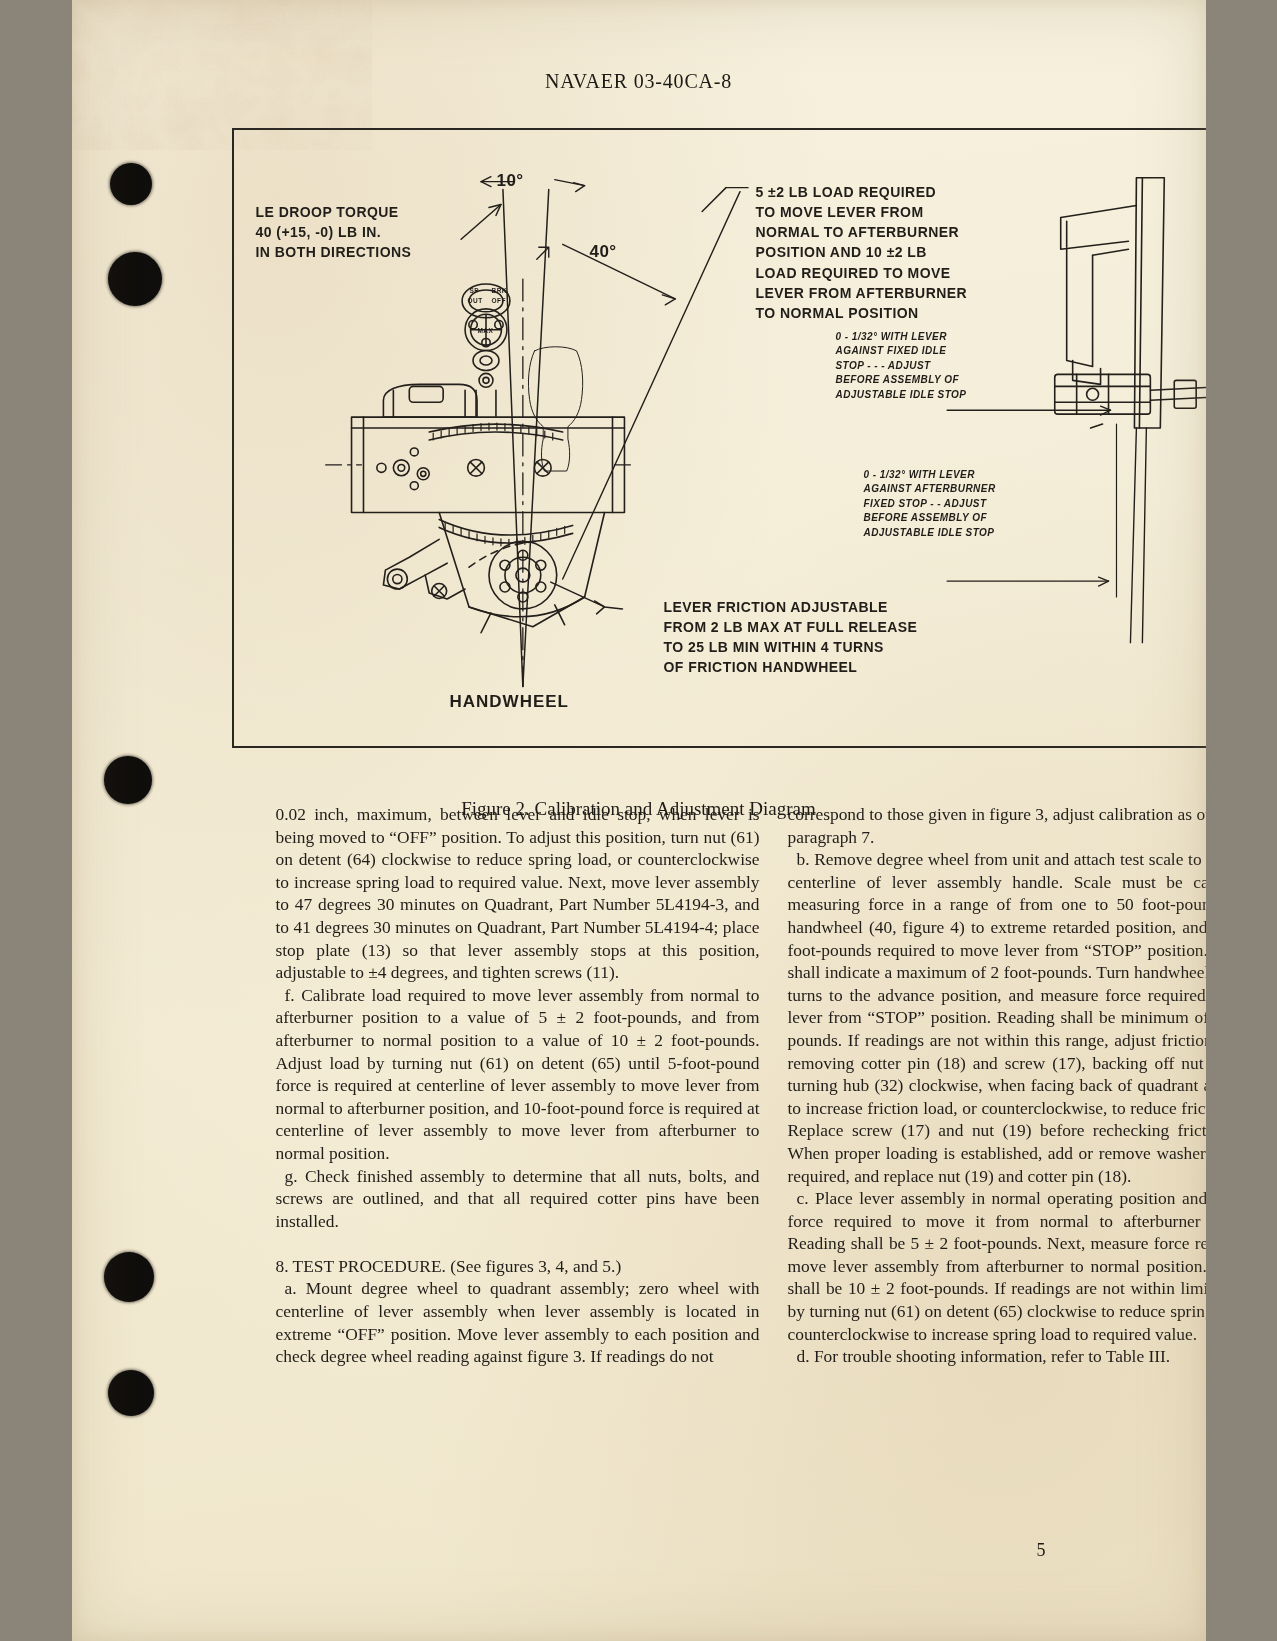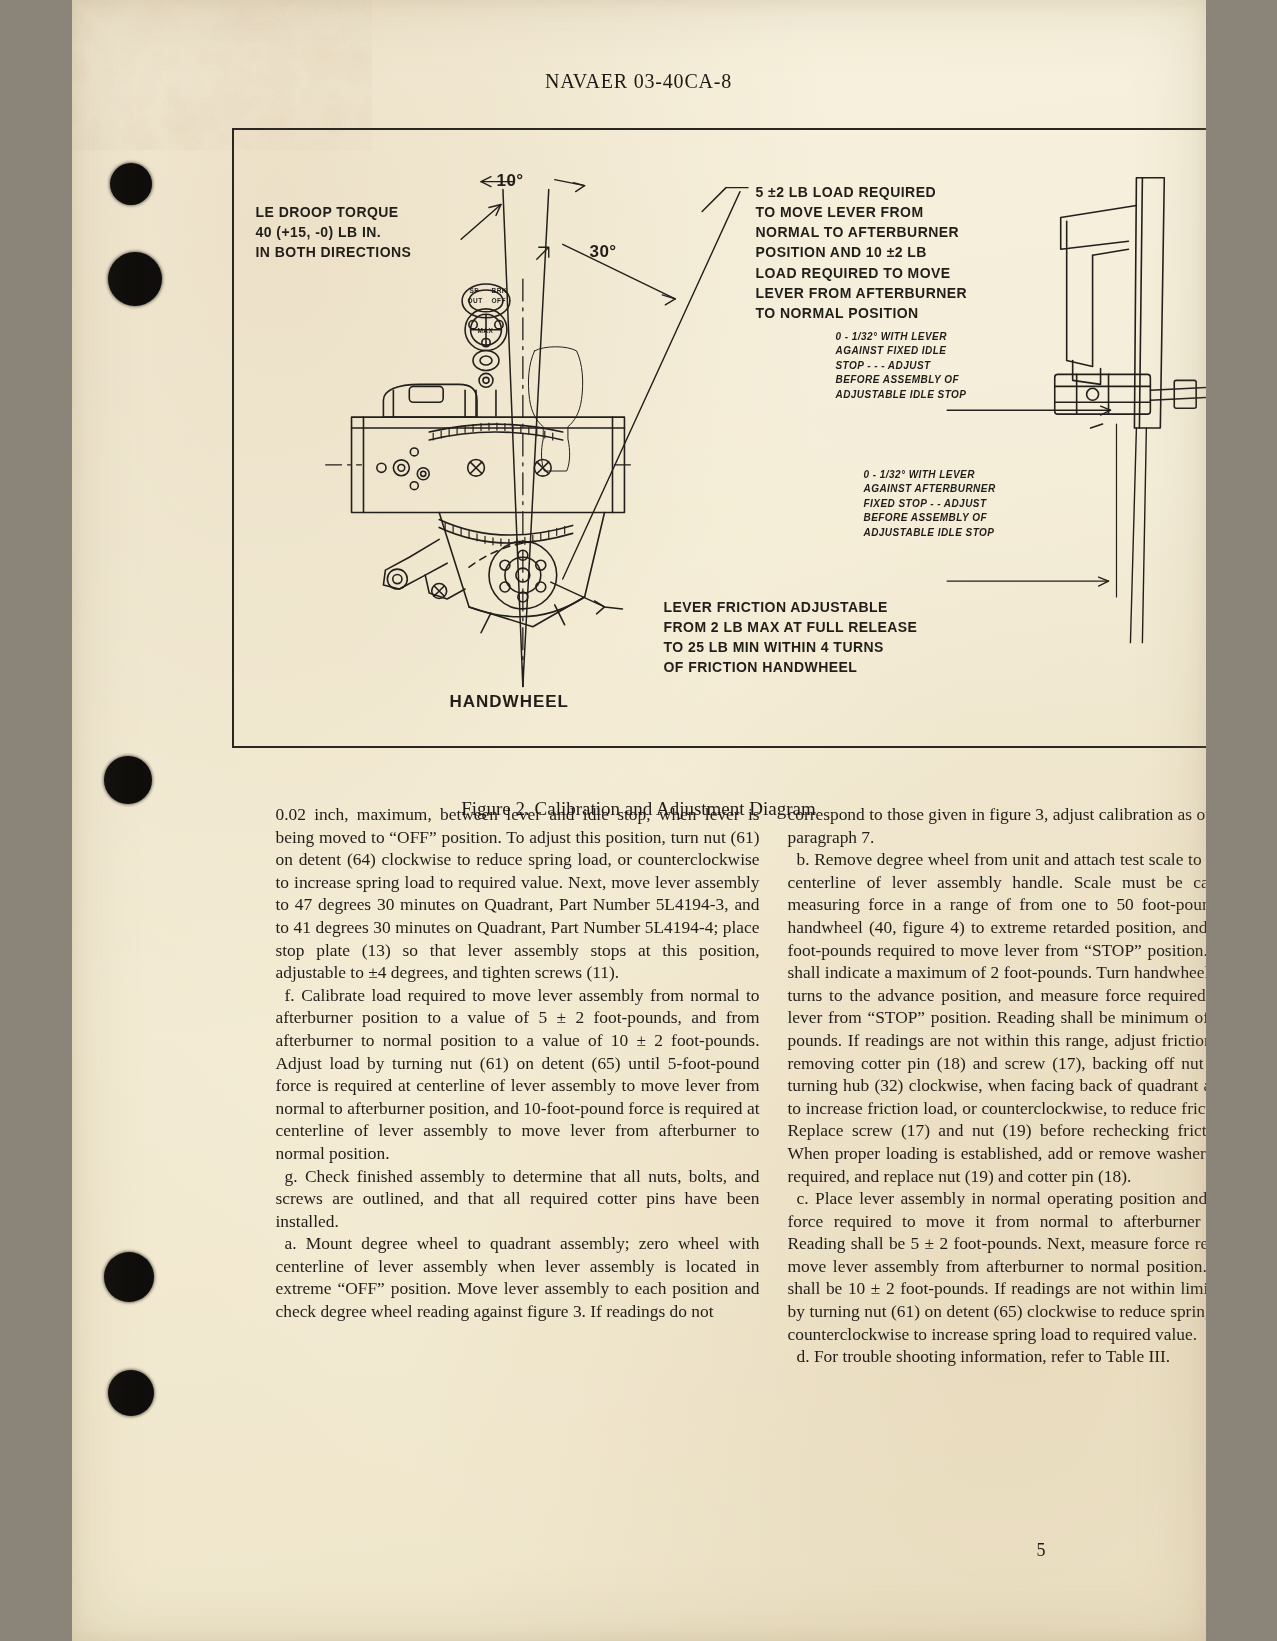--- a/index.html
+++ b/index.html
@@ -284,21 +284,21 @@
 
           <path d="M906 300 L900 516" stroke-width="1.4"></path>
           <path d="M916 300 L912 516" stroke-width="1.4"></path>
           <path d="M886 296 L886 470" stroke-width="1.2"></path>
 
           <path d="M860 300 L872 296"></path>
         </g>
       </svg>
 
       <div class="callout" style="left:263px; top:39px; font-size:17px;">10°</div>
-      <div class="callout" style="left:356px; top:110px; font-size:17px;">30°</div>
+      <div class="callout" style="left:356px; top:110px; font-size:17px;">40°</div>
 
       <div class="callout" style="left:22px; top:72px;">LE DROOP TORQUE
 40 (+15, -0) LB IN.
 IN BOTH DIRECTIONS</div>
 
       <div class="callout" style="left:522px; top:52px;">5 ±2 LB LOAD REQUIRED
 TO MOVE LEVER FROM
 NORMAL TO AFTERBURNER
 POSITION AND 10 ±2 LB
 LOAD REQUIRED TO MOVE
@@ -332,20 +332,21 @@
     </div>
   </div>
 
   <div class="fig-caption">Figure 2.  Calibration and Adjustment Diagram</div>
 
   <div class="columns">
     <div class="col">
       <p>0.02 inch, maximum, between lever and idle stop, when lever is being moved to “OFF” position. To adjust this position, turn nut (61) on detent (64) clockwise to reduce spring load, or counterclockwise to increase spring load to required value. Next, move lever assembly to 47 degrees 30 minutes on Quadrant, Part Number 5L4194-3, and to 41 degrees 30 minutes on Quadrant, Part Number 5L4194-4; place stop plate (13) so that lever assembly stops at this position, adjustable to ±4 degrees, and tighten screws (11).</p>
       <p class="indent">f. Calibrate load required to move lever assembly from normal to afterburner position to a value of 5 ± 2 foot-pounds, and from afterburner to normal position to a value of 10 ± 2 foot-pounds. Adjust load by turning nut (61) on detent (65) until 5-foot-pound force is required at centerline of lever assembly to move lever from normal to afterburner position, and 10-foot-pound force is required at centerline of lever assembly to move lever from afterburner to normal position.</p>
       <p class="indent">g. Check finished assembly to determine that all nuts, bolts, and screws are outlined, and that all required cotter pins have been installed.</p>
+      <p class="gap sec-head">8. TEST PROCEDURE.   (See figures 3, 4, and 5.)</p>
       <p class="indent">a. Mount degree wheel to quadrant assembly; zero wheel with centerline of lever assembly when lever assembly is located in extreme “OFF” position. Move lever assembly to each position and check degree wheel reading against figure 3.  If readings do not</p>
     </div>
     <div class="col">
       <p>correspond to those given in figure 3, adjust calibration as outlined in paragraph 7.</p>
       <p class="indent">b. Remove degree wheel from unit and attach test scale to a point at centerline of lever assembly handle. Scale must be capable of measuring force in a range of from one to 50 foot-pounds.  Turn handwheel (40, figure 4) to extreme retarded position, and measure foot-pounds required to move lever from “STOP” position.  Reading shall indicate a maximum of 2 foot-pounds.  Turn handwheel four full turns to the advance position, and measure force required to move lever from “STOP” position.  Reading shall be minimum of 25 foot-pounds.  If readings are not within this range, adjust friction load by removing cotter pin (18) and screw (17), backing off nut (19) and turning hub (32) clockwise, when facing back of quadrant assembly, to increase friction load, or counterclockwise, to reduce friction load.  Replace screw (17) and nut (19) before rechecking friction load.  When proper loading is established, add or remove washers (20), as required, and replace nut (19) and cotter pin (18).</p>
       <p class="indent">c. Place lever assembly in normal operating position and measure force required to move it from normal to afterburner position.  Reading shall be 5 ± 2 foot-pounds.  Next, measure force required to move lever assembly from afterburner to normal position.  Reading shall be 10 ± 2 foot-pounds.  If readings are not within limits, adjust by turning nut (61) on detent (65) clockwise to reduce spring load, or counterclockwise to increase spring load to required value.</p>
       <p class="indent">d. For trouble shooting information, refer to Table III.</p>
     </div>
   </div>
 

